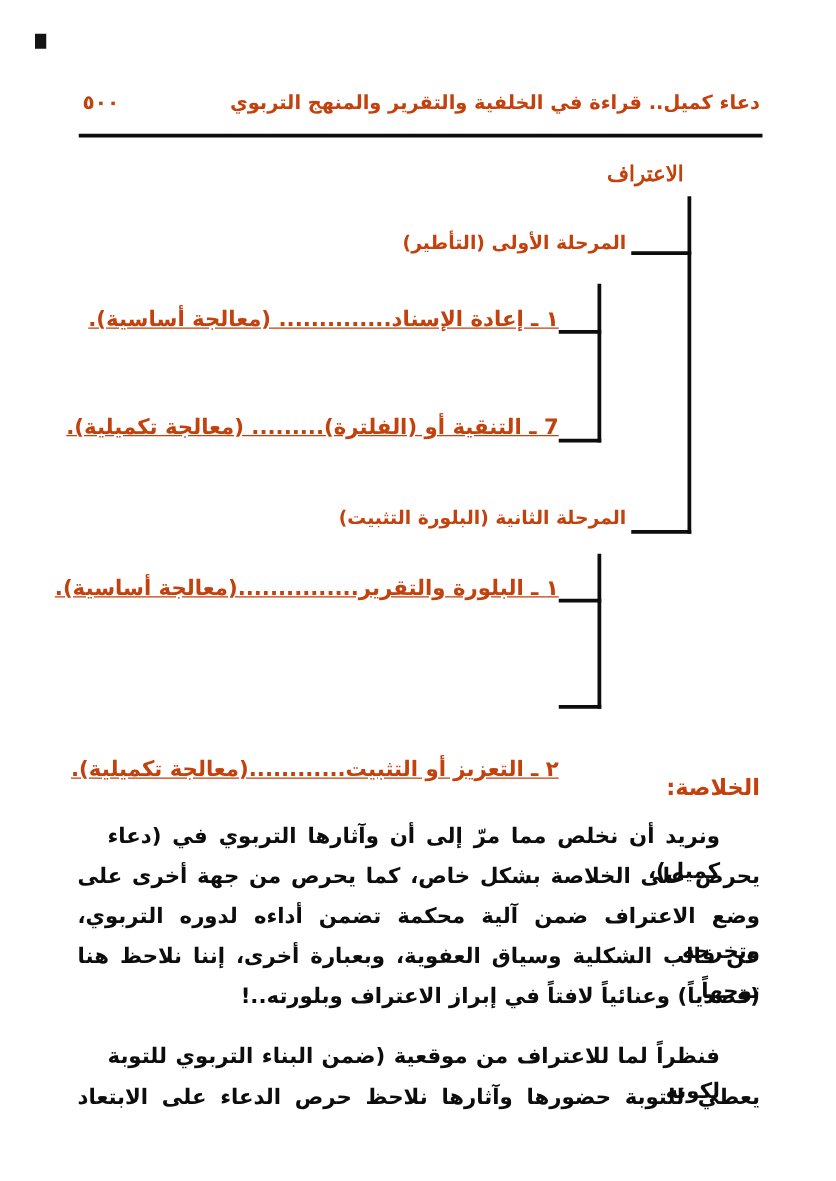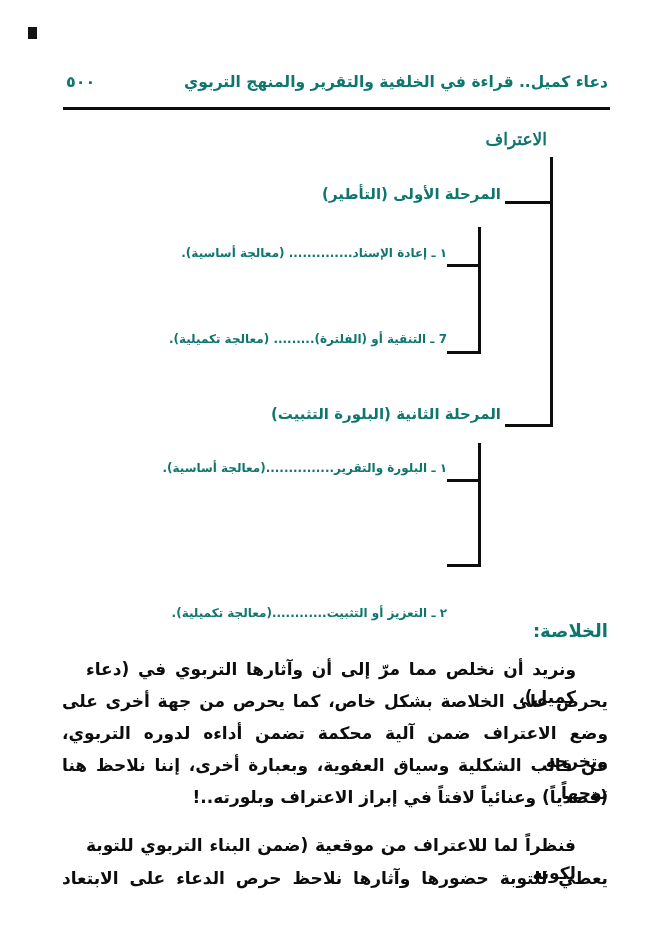--- a/index.html
+++ b/index.html
@@ -7,21 +7,21 @@
     width:669px;height:945px;
     background:#ffffff;
     position:relative;
     font-family:"DejaVu Sans",sans-serif;
     color:#0d0d0d;
     overflow:hidden;
   }
   .abs{position:absolute;}
   .rtl{direction:rtl;unicode-bidi:embed;white-space:nowrap;}
   
-  .ink{color:#0f766e;font-weight:700;}
+  .ink{color:#c2410c;font-weight:700;}
   
   .header-title{top:73px;right:61px;font-size:15.5px;letter-spacing:.2px;}
   .page-number{top:72px;left:66px;font-size:16px;}
   .header-rule{top:107px;left:63px;width:547px;height:3px;background:#0d0d0d;}
   
   .corner-mark{top:27px;left:28px;width:9px;height:12px;background:#141414;}
   
   .vline,.hline{background:#0d0d0d;}
   .vline{width:3px;}
   .hline{height:3px;}
@@ -31,21 +31,21 @@
   .b1-vline{left:478px;top:227px;height:127px;}
   .b2-vline{left:478px;top:443px;height:124px;}
   .i1-connector{left:447px;top:264px;width:34px;}
   .i2-connector{left:447px;top:351px;width:34px;}
   .i3-connector{left:447px;top:479px;width:34px;}
   .i4-connector{left:447px;top:564px;width:34px;}
   .diagram-root{top:129px;right:122px;font-size:17px;font-family:Liberation Serif, serif;}
   .stage-label{font-size:15px;}
   .s1-label{top:185px;right:168px;}
   .s2-label{top:405px;right:168px;}
-  .item-label{font-size:12px;right:222px;}
+  .item-label{font-size:17px;right:222px;text-decoration:underline;}
   .i1-label{top:246px;}
   .i2-label{top:332px;}
   .i3-label{top:461px;}
   .i4-label{top:575px;margin-top:31px;}
   
   .summary-heading{top:620px;right:61px;font-size:18px;}
   .p-line{
     position:absolute;left:62px;right:61px;
     direction:rtl;unicode-bidi:embed;
     font-size:17px;font-weight:700;

